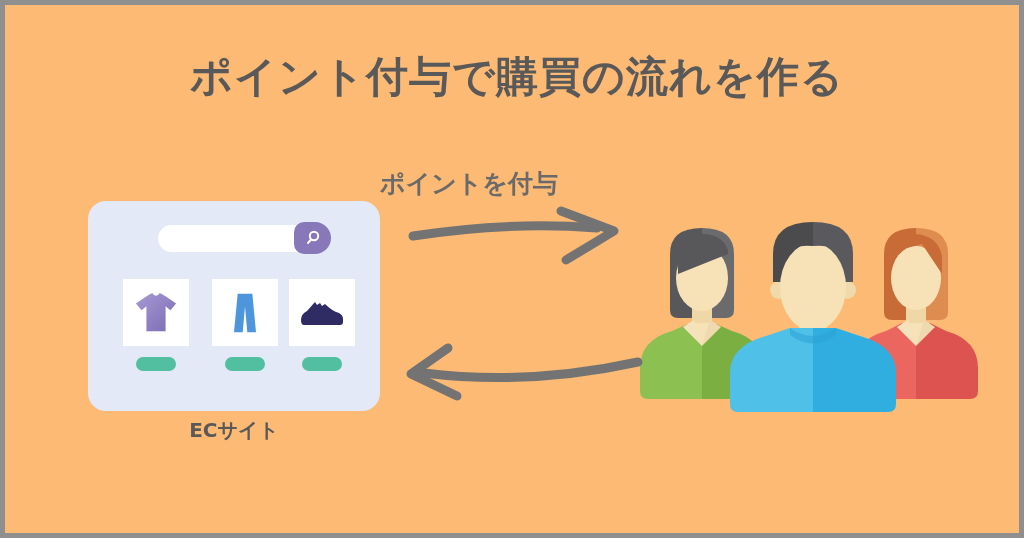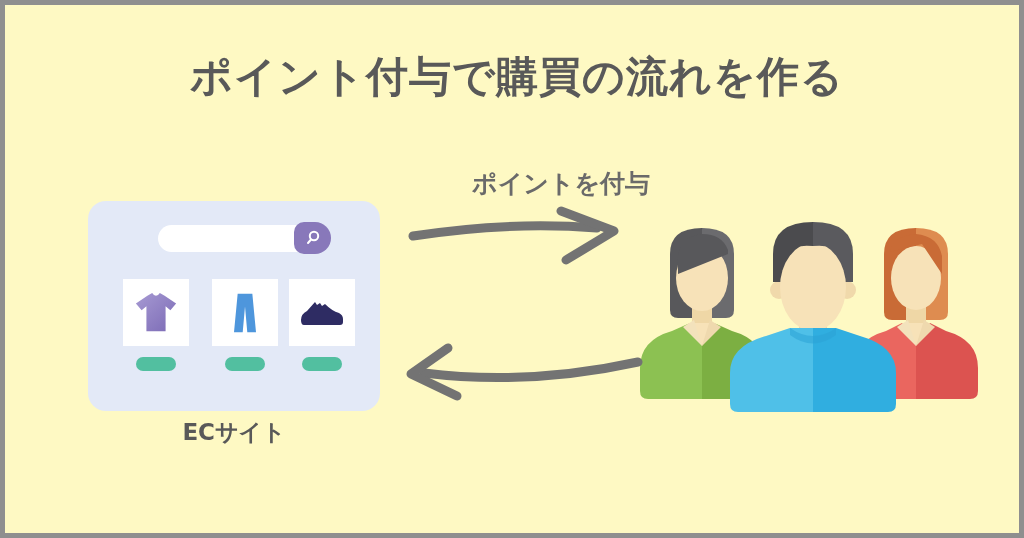--- a/index.html
+++ b/index.html
@@ -1,18 +1,18 @@
 <!DOCTYPE html>
 <html><head>
 <meta charset="utf-8">
 <style>
   html,body{margin:0;padding:0;background:#fff;}
   #frame{
     position:relative;width:1024px;height:538px;box-sizing:border-box;
-    border:5px solid #8F8F8F;background:#fef9c3;overflow:hidden;
+    border:5px solid #8F8F8F;background:#fdba74;overflow:hidden;
     font-family:"DejaVu Sans","Liberation Sans",sans-serif;
   }
   .abs{position:absolute;}
   #page-title{
     left:0;top:44px;width:1024px;text-align:center;
     font-size:42px;font-weight:800;color:#595959;letter-spacing:1px;
   }
   
   #ec-card{
     left:83px;top:196px;width:292px;height:210px;border-radius:18px;
@@ -21,24 +21,24 @@
   #search-bar{left:70px;top:24px;width:172px;height:27px;background:#ffffff;border-radius:14px;}
   #search-button{
     left:206px;top:21px;width:37px;height:32px;background:#8878BA;
     border-radius:10px 16px 16px 10px;display:flex;align-items:center;justify-content:center;
   }
   .tile{top:78px;width:66px;height:67px;background:#ffffff;display:flex;align-items:center;justify-content:center;}
   #tile-1{left:35px;} #tile-2{left:124px;} #tile-3{left:201px;}
   .price-pill{top:156px;width:40px;height:14px;border-radius:7px;background:#52BFA0;}
   #pill-1{left:48px;} #pill-2{left:137px;} #pill-3{left:214px;}
   
-  .caption{font-size:23px;font-weight:700;color:#595959;text-align:center;}
+  .caption{font-size:20px;font-weight:700;color:#595959;text-align:center;}
   #ec-label{left:83px;top:412px;width:292px;}
   #customers-label{left:668px;top:415px;width:300px;}
-  .arrow-label{font-size:25px;font-weight:700;color:#6A6A6A;text-align:right;line-height:33px;}
+  .arrow-label{font-size:25px;font-weight:700;color:#6A6A6A;text-align:left;line-height:33px;}
   #grant-label{left:375px;top:162px;width:270px;}
   #redeem-label{left:366px;top:392px;width:300px;}
   
   #arrows{left:0;top:0;width:1024px;height:538px;pointer-events:none;}
   
   #customers{left:615px;top:195px;width:360px;height:215px;}
 </style>
 </head>
 <body>
 

